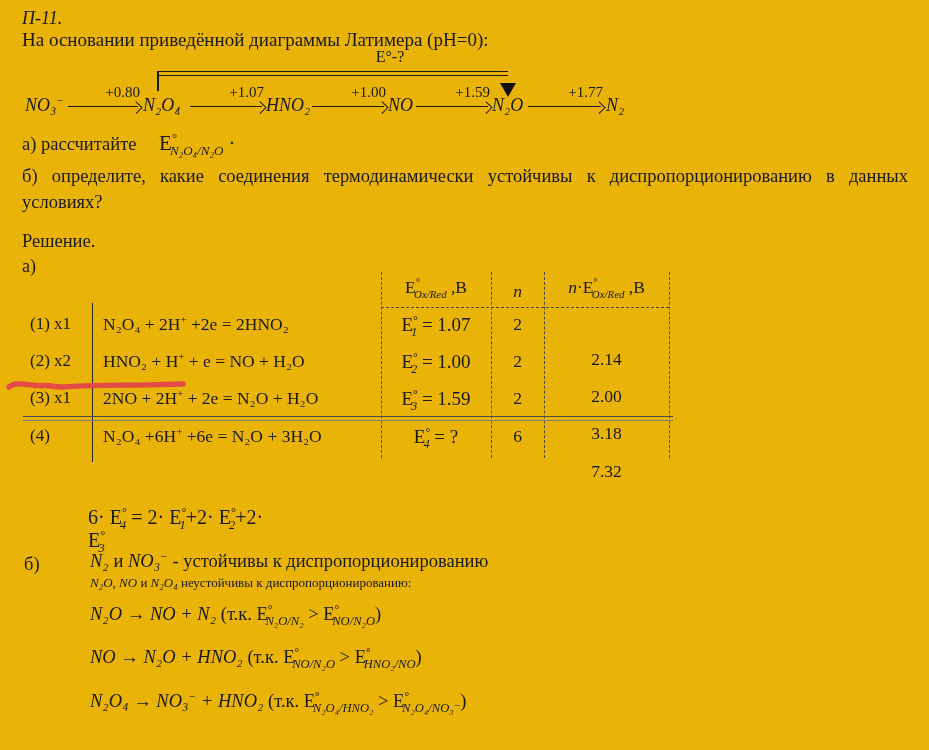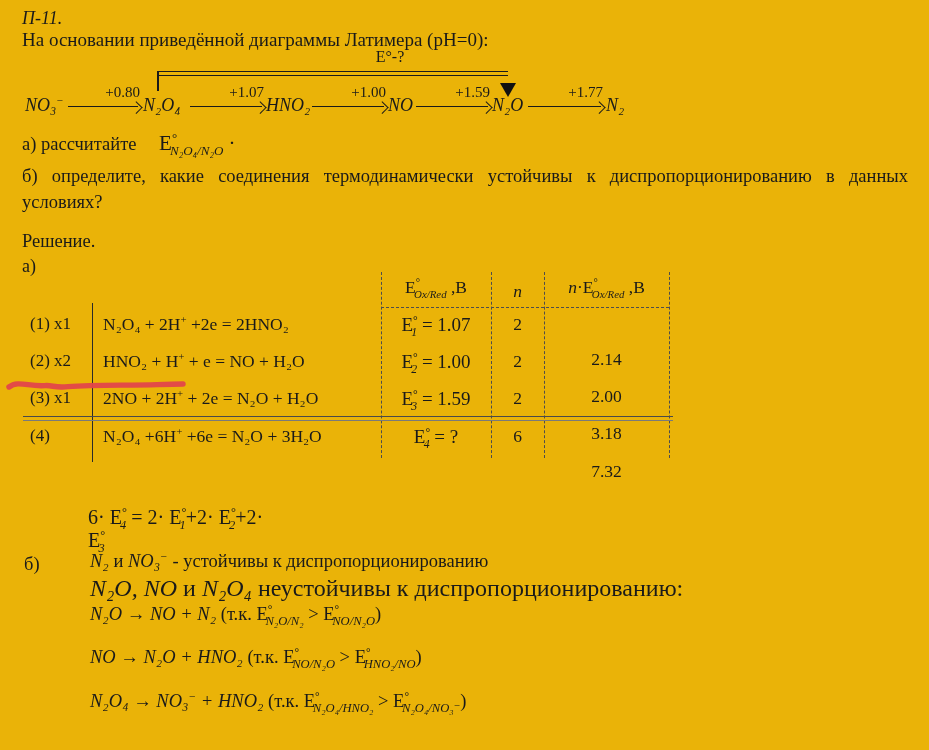--- a/index.html
+++ b/index.html
@@ -47,21 +47,21 @@
   .rnecell{position:absolute;left:544px;width:125px;text-align:center;font-size:17.5px;margin-top:35px;}
   
   .eq-sum{left:88px;top:466px;font-size:20px;margin-top:40px;}
   .eq-res{left:93px;top:499px;font-size:20px;display:flex;align-items:center;gap:3px;}
   .frac{display:inline-flex;flex-direction:column;align-items:center;line-height:1.05;font-size:16px;margin:0 2px;}
   .frac .num{padding:0 4px 1px;border-bottom:1.3px solid #1a1a1a;}
   .frac .den{padding-top:1px;}
   
   .part-b-label{left:24px;top:554px;font-size:18.5px;}
   .pb-line1{left:90px;top:551px;font-size:18.5px;}
-  .pb-line2{left:90px;top:575px;font-size:24px;}
+  .pb-line2{left:90px;top:575px;font-size:13px;}
   .pb-r0{left:90px;top:604px;font-size:18.5px;}
   .pb-r1{left:90px;top:647px;font-size:18.5px;}
   .pb-r2{left:90px;top:691px;font-size:18.5px;}
   .pb-rx sub{font-size:68%;}
 </style>
 </head>
 <body>
 
 <div class="canvas">
 

